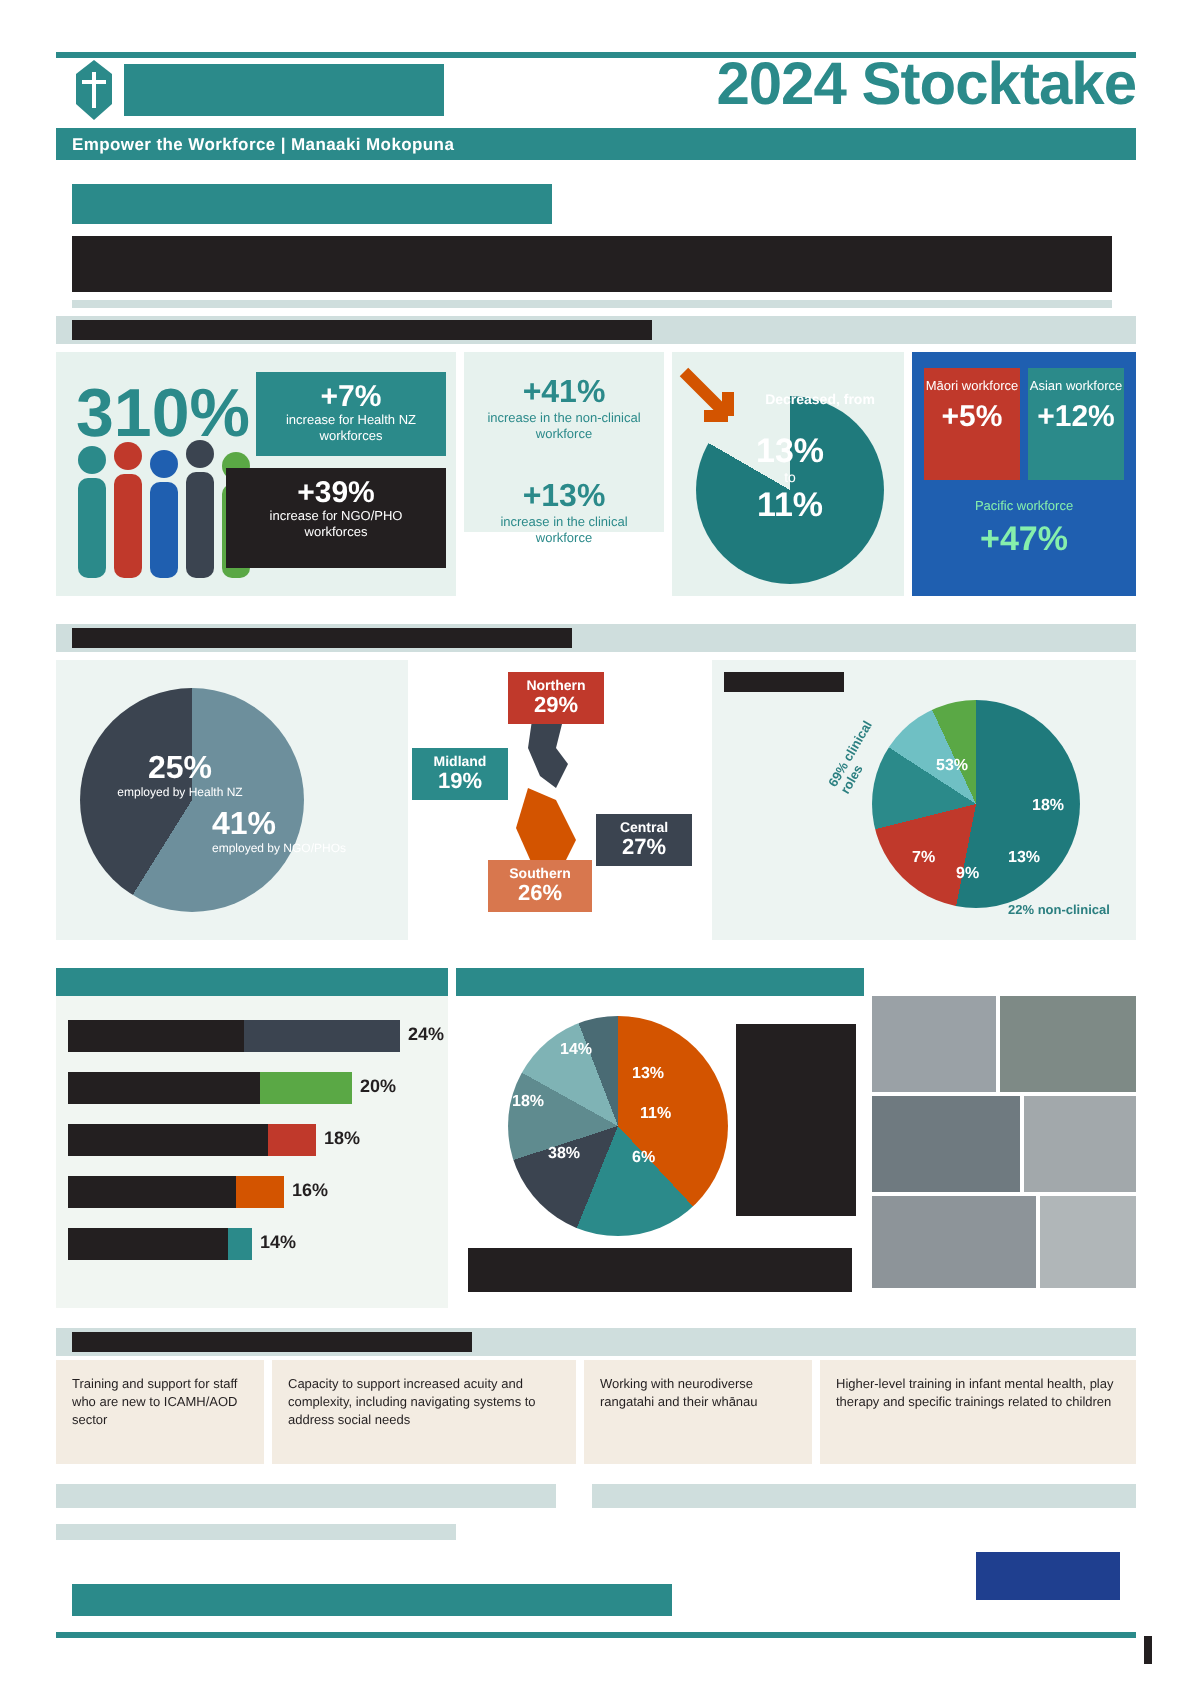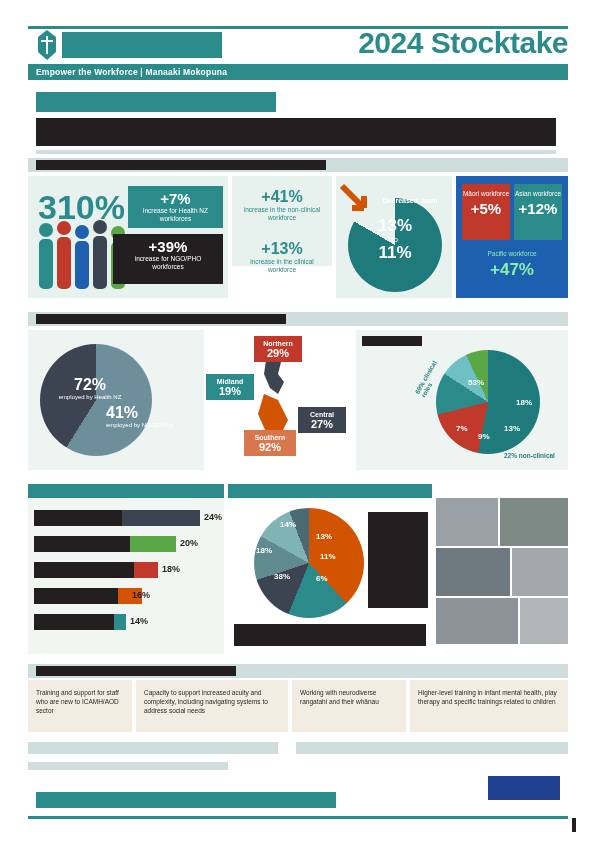--- a/index.html
+++ b/index.html
@@ -195,21 +195,21 @@
       <span class="eth-num" style="font-size:17px;">+47%</span>
     </div>
   </div>
 
   <div class="abs" id="s2band"></div>
   <div class="abs" id="s2title"></div>
 
   <div class="card" id="c5">
     <div id="pieA"></div>
     <div id="pieA-l1">
-      <span class="pie-num">72%</span>
+      <span class="pie-num">25%</span>
       <span class="pie-sub">employed by Health NZ</span>
     </div>
     <div id="pieA-l2">
       <span class="pie-num">41%</span>
       <span class="pie-sub">employed by NGO/PHOs</span>
     </div>
   </div>
 
   <div class="card" id="c6">
     <svg id="nzmap" viewBox="0 0 58 96">
@@ -223,21 +223,21 @@
     <div class="reg" style="left:-2px;top:44px;width:48px;height:26px;background:#2b8a8a;">
       <span class="rn">Midland</span>
       <span class="rv">19%</span>
     </div>
     <div class="reg" style="left:90px;top:77px;width:48px;height:26px;background:#3b4450;">
       <span class="rn">Central</span>
       <span class="rv">27%</span>
     </div>
     <div class="reg" style="left:36px;top:100px;width:52px;height:26px;background:#d8774e;">
       <span class="rn">Southern</span>
-      <span class="rv">92%</span>
+      <span class="rv">26%</span>
     </div>
   </div>
 
   <div class="card" id="c7">
     <div style="position:absolute;left:6px;top:6px;width:60px;height:10px;background:#231f20;"></div>
     <div id="pieB"></div>
     <div class="pb" style="left:112px;top:48px;">53%</div>
     <div class="pb" style="left:160px;top:68px;">18%</div>
     <div class="pb" style="left:148px;top:94px;">13%</div>
     <div class="pb" style="left:122px;top:102px;">9%</div>
@@ -248,21 +248,21 @@
 
   <div class="card" id="c8">
     <div class="hd"></div>
     <div class="hbarrow" style="left:6px;top:26px;width:166px;background:#3b4450;"></div>
     <div class="hbarval" style="left:176px;top:28px;">24%</div>
     <div class="hbarrow" style="left:6px;top:52px;width:142px;background:#5aa845;"></div>
     <div class="hbarval" style="left:152px;top:54px;">20%</div>
     <div class="hbarrow" style="left:6px;top:78px;width:124px;background:#c0392b;"></div>
     <div class="hbarval" style="left:134px;top:80px;">18%</div>
     <div class="hbarrow" style="left:6px;top:104px;width:108px;background:#d35400;"></div>
-    <div class="hbarval" style="left:104px;top:106px;">16%</div>
+    <div class="hbarval" style="left:118px;top:106px;">16%</div>
     <div class="hbarrow" style="left:6px;top:130px;width:92px;background:#2b8a8a;"></div>
     <div class="hbarval" style="left:102px;top:132px;">14%</div>
     <div class="abs" style="left:6px;top:26px;width:88px;height:16px;background:#231f20;"></div>
     <div class="abs" style="left:6px;top:52px;width:96px;height:16px;background:#231f20;"></div>
     <div class="abs" style="left:6px;top:78px;width:100px;height:16px;background:#231f20;"></div>
     <div class="abs" style="left:6px;top:104px;width:84px;height:16px;background:#231f20;"></div>
     <div class="abs" style="left:6px;top:130px;width:80px;height:16px;background:#231f20;"></div>
   </div>
 
   <div class="card" id="c9">

